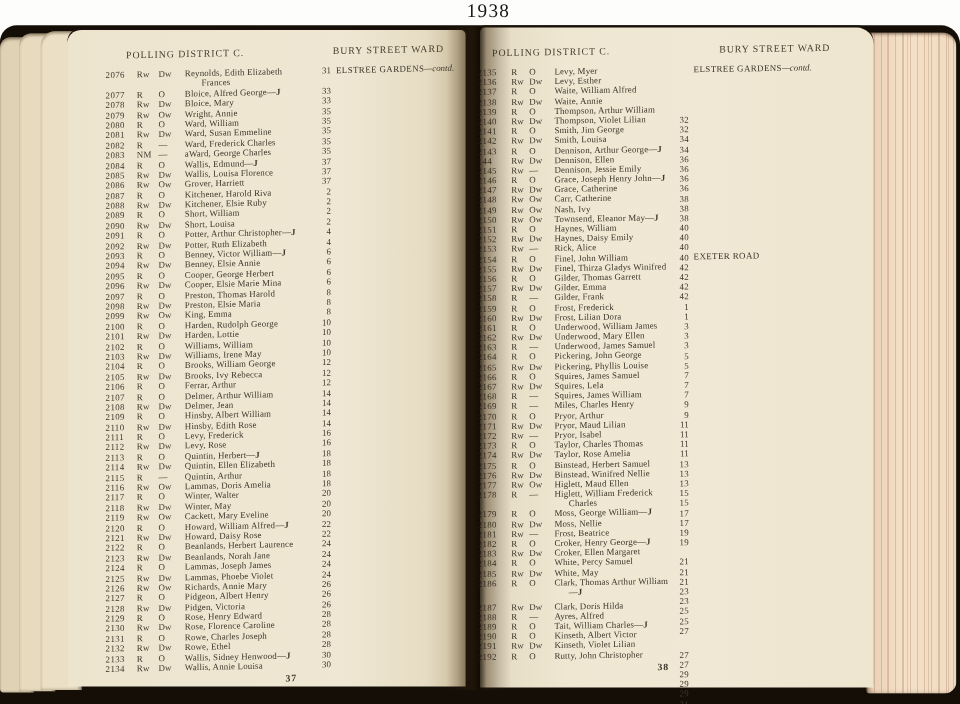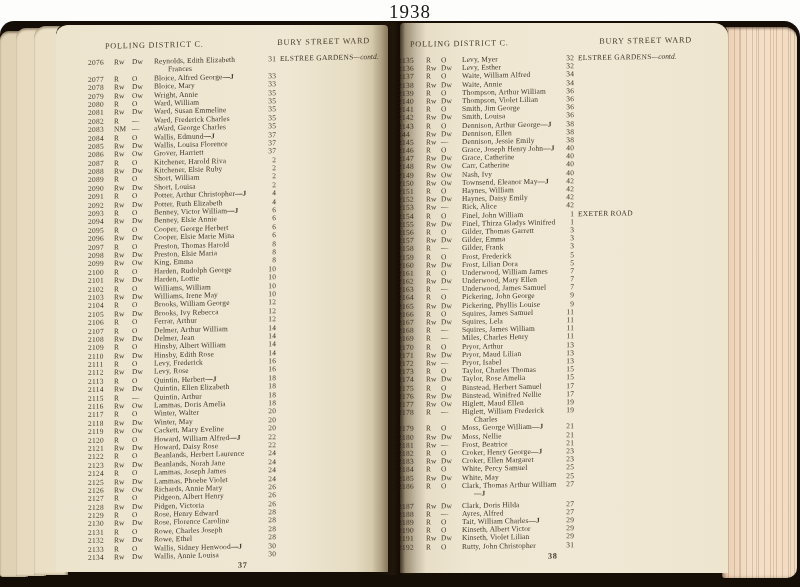--- a/index.html
+++ b/index.html
@@ -3,21 +3,21 @@
 <meta charset="utf-8">
 <style>
   html,body{margin:0;padding:0;}
   body{
     width:800px;height:587px;overflow:hidden;position:relative;
     background:#fdfdfc;
     font-family:"Liberation Serif", serif;
   }
   .year{
     position:absolute;top:1px;left:389px;
-    font-size:19px;color:#181818;letter-spacing:1px;
+    font-size:16px;color:#181818;letter-spacing:1px;
   }
   
   .backing{
     position:absolute;left:0;top:21px;width:800px;height:566px;
     background:#140e07;border-radius:14px 16px 0 0;
   }
   .right-stack{
     position:absolute;left:722px;top:27px;width:75px;height:551px;
     background:
       repeating-linear-gradient(90deg, rgba(156,103,66,.28) 0 1px, rgba(0,0,0,0) 1px 6px),
@@ -76,21 +76,21 @@
   .c-f{width:18px;}
   .c-q{width:22px;}
   .c-name{width:106px;}
   .c-h{width:16px;text-align:right;}
   .c-st{margin-left:4px;letter-spacing:.35px;}
   .c-st i{letter-spacing:0;}
   .content-right .c-no{width:28px;}
   .content-right .c-f{width:15px;}
   .content-right .c-q{width:21px;}
   .content-right .c-name{width:96px;}
-  .content-right .c-h{width:16px;}
+  .content-right .c-h{width:16px;margin-top:42px;}
   .cont-line .c-name{padding-left:14px;width:92px;}
   .content-right .cont-line .c-name{padding-left:12px;width:84px;}
   .rowgap{height:3.5px;}
   .row b{font-weight:bold;}
   .pagenum{margin-top:2px;font-size:8.2px;font-weight:bold;letter-spacing:.6px;}
   .content-left .pagenum{margin-left:150px;}
   .content-right .pagenum{margin-left:150px;}
 </style>
 </head>
 <body>

